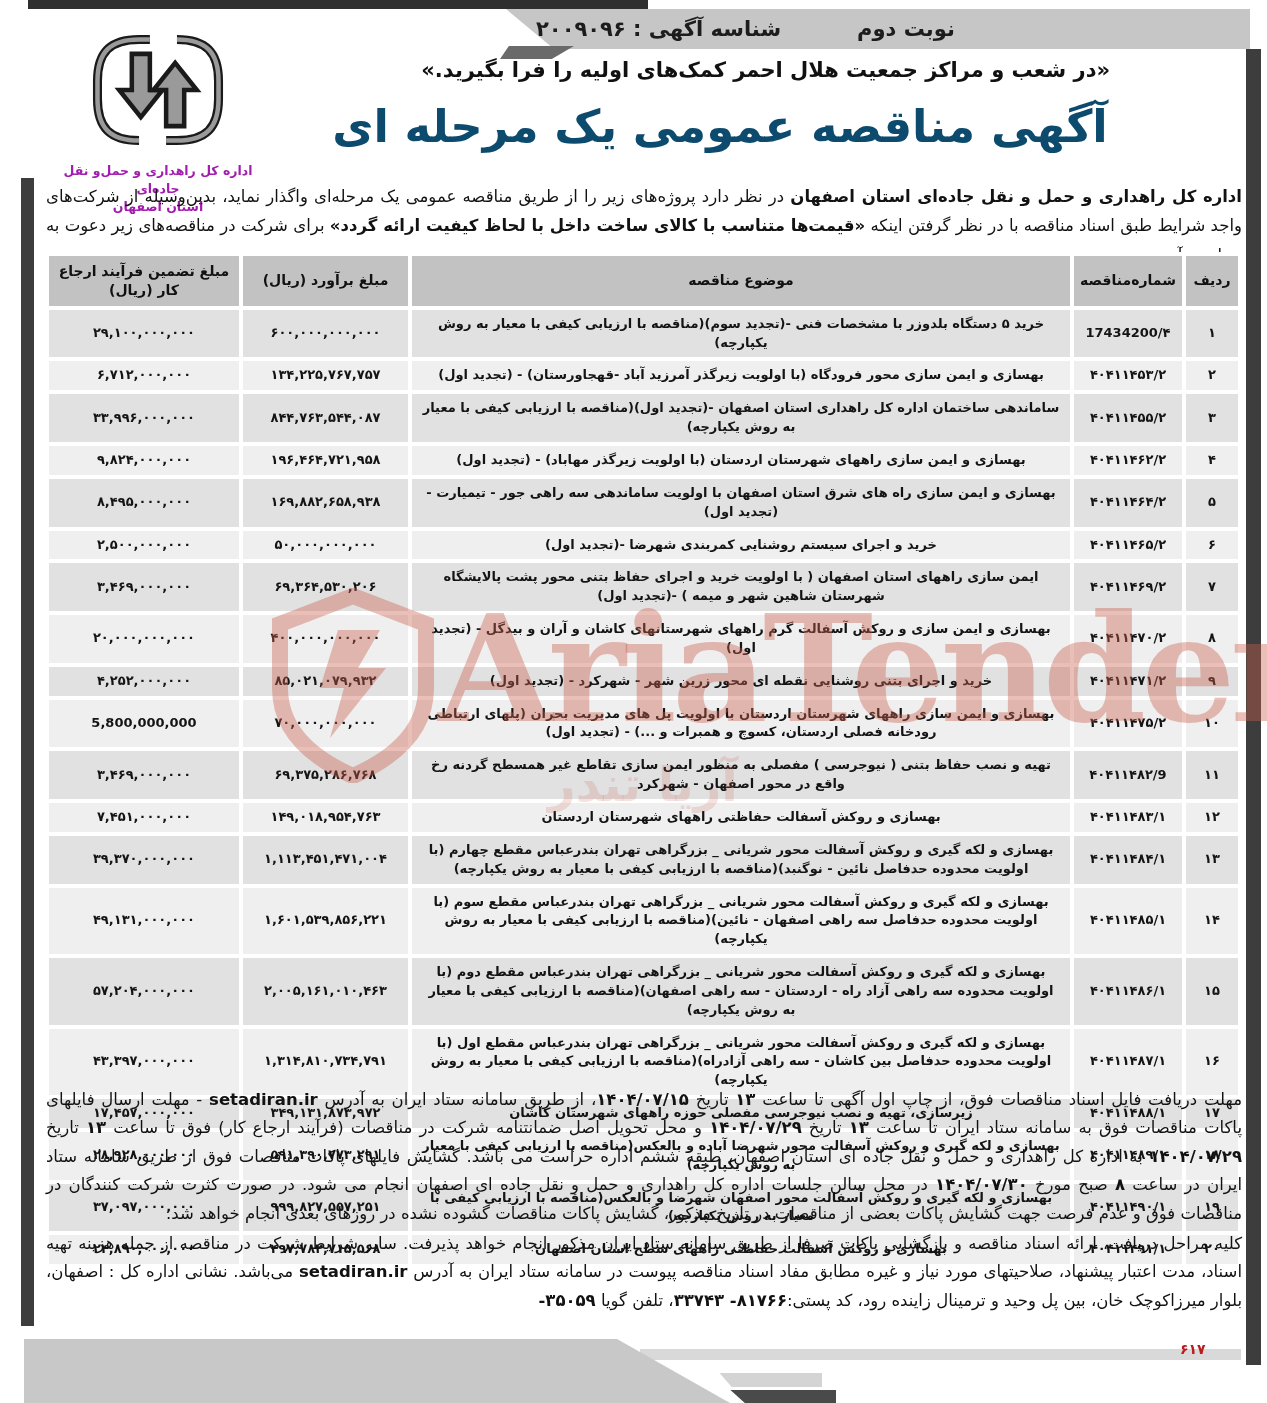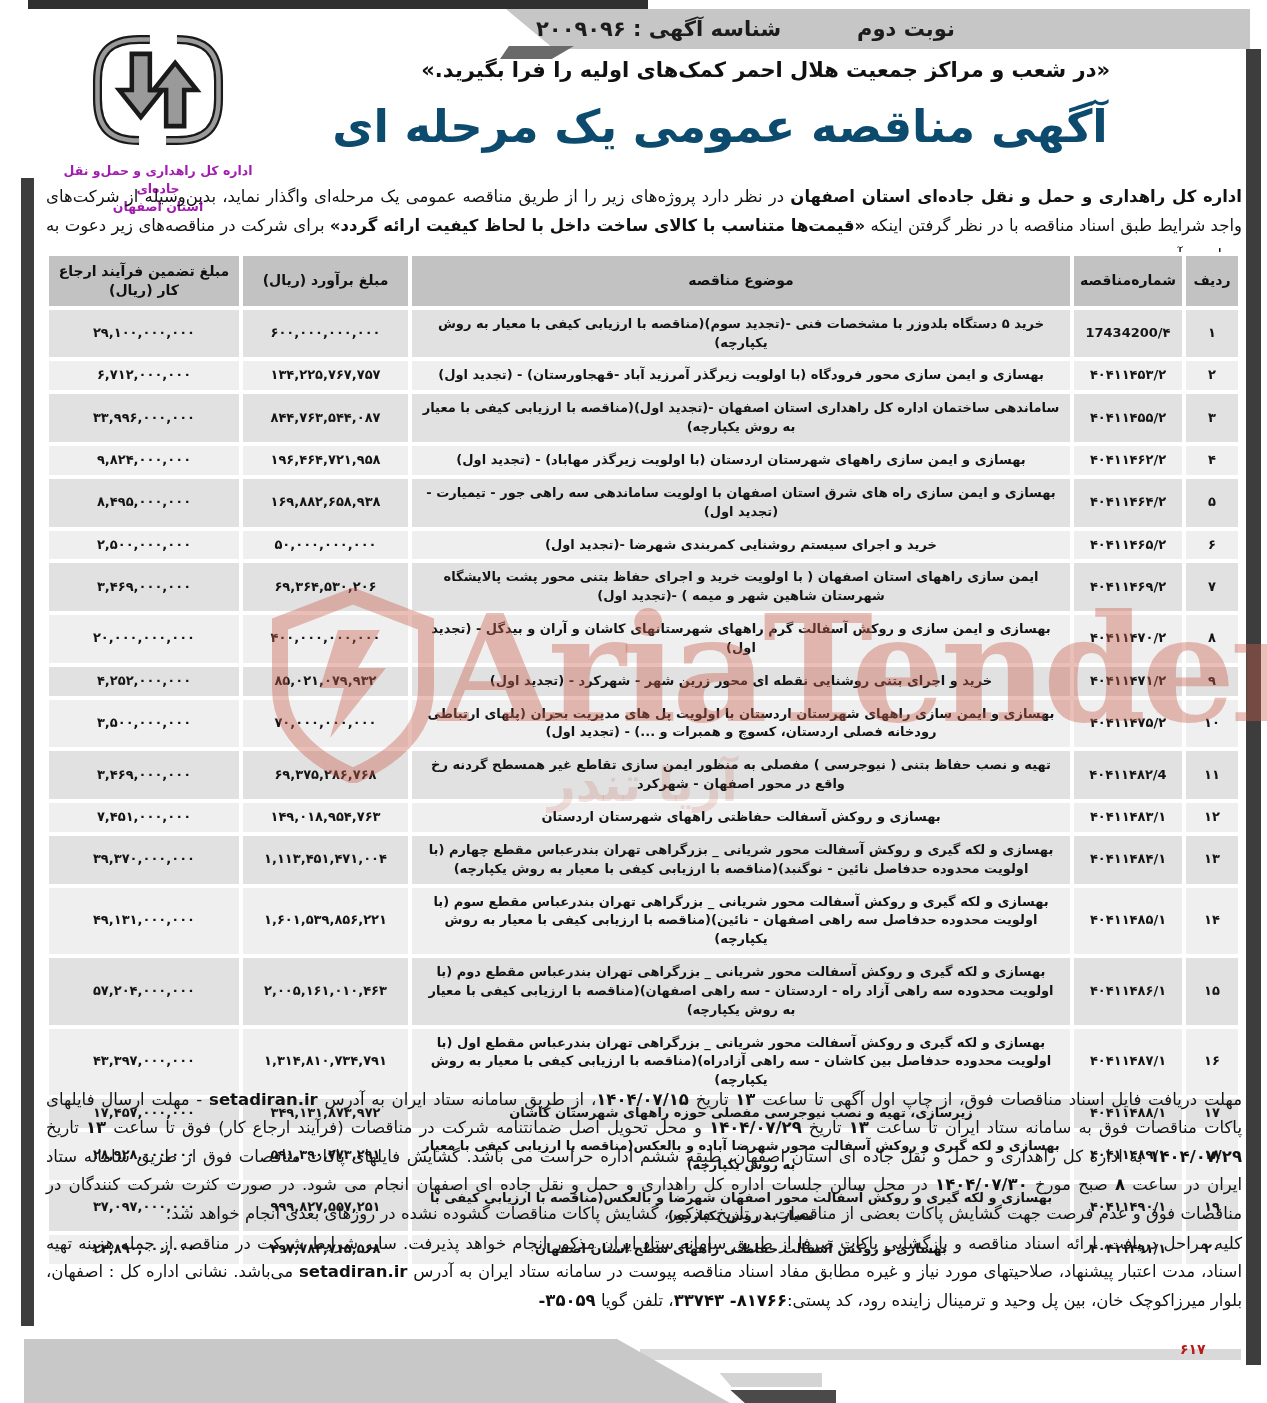--- a/index.html
+++ b/index.html
@@ -188,25 +188,25 @@
           <td>۴۰۴۱۱۴۷۱/۲</td>
           <td>خرید و اجرای بتنی روشنایی نقطه ای محور زرین شهر - شهرکرد - (تجدید اول)</td>
           <td>۸۵,۰۲۱,۰۷۹,۹۳۲</td>
           <td>۴,۲۵۲,۰۰۰,۰۰۰</td>
         </tr>
         <tr>
           <td>۱۰</td>
           <td>۴۰۴۱۱۴۷۵/۲</td>
           <td>بهسازی و ایمن سازی راههای شهرستان اردستان با اولویت پل های مدیریت بحران (پلهای ارتباطی رودخانه فصلی اردستان، کسوچ و همبرات و ...) - (تجدید اول)</td>
           <td>۷۰,۰۰۰,۰۰۰,۰۰۰</td>
-          <td>۳,۵۰۰,۰۰۰,۰۰۰</td>
+          <td>5,800,000,000</td>
         </tr>
         <tr>
           <td>۱۱</td>
-          <td>۴۰۴۱۱۴۸۲/4</td>
+          <td>۴۰۴۱۱۴۸۲/9</td>
           <td>تهیه و نصب حفاظ بتنی ( نیوجرسی ) مفصلی به منظور ایمن سازی تقاطع غیر همسطح گردنه رخ واقع در محور اصفهان - شهرکرد</td>
           <td>۶۹,۳۷۵,۲۸۶,۷۶۸</td>
           <td>۳,۴۶۹,۰۰۰,۰۰۰</td>
         </tr>
         <tr>
           <td>۱۲</td>
           <td>۴۰۴۱۱۴۸۳/۱</td>
           <td>بهسازی و روکش آسفالت حفاظتی راههای شهرستان اردستان</td>
           <td>۱۴۹,۰۱۸,۹۵۴,۷۶۳</td>
           <td>۷,۴۵۱,۰۰۰,۰۰۰</td>

